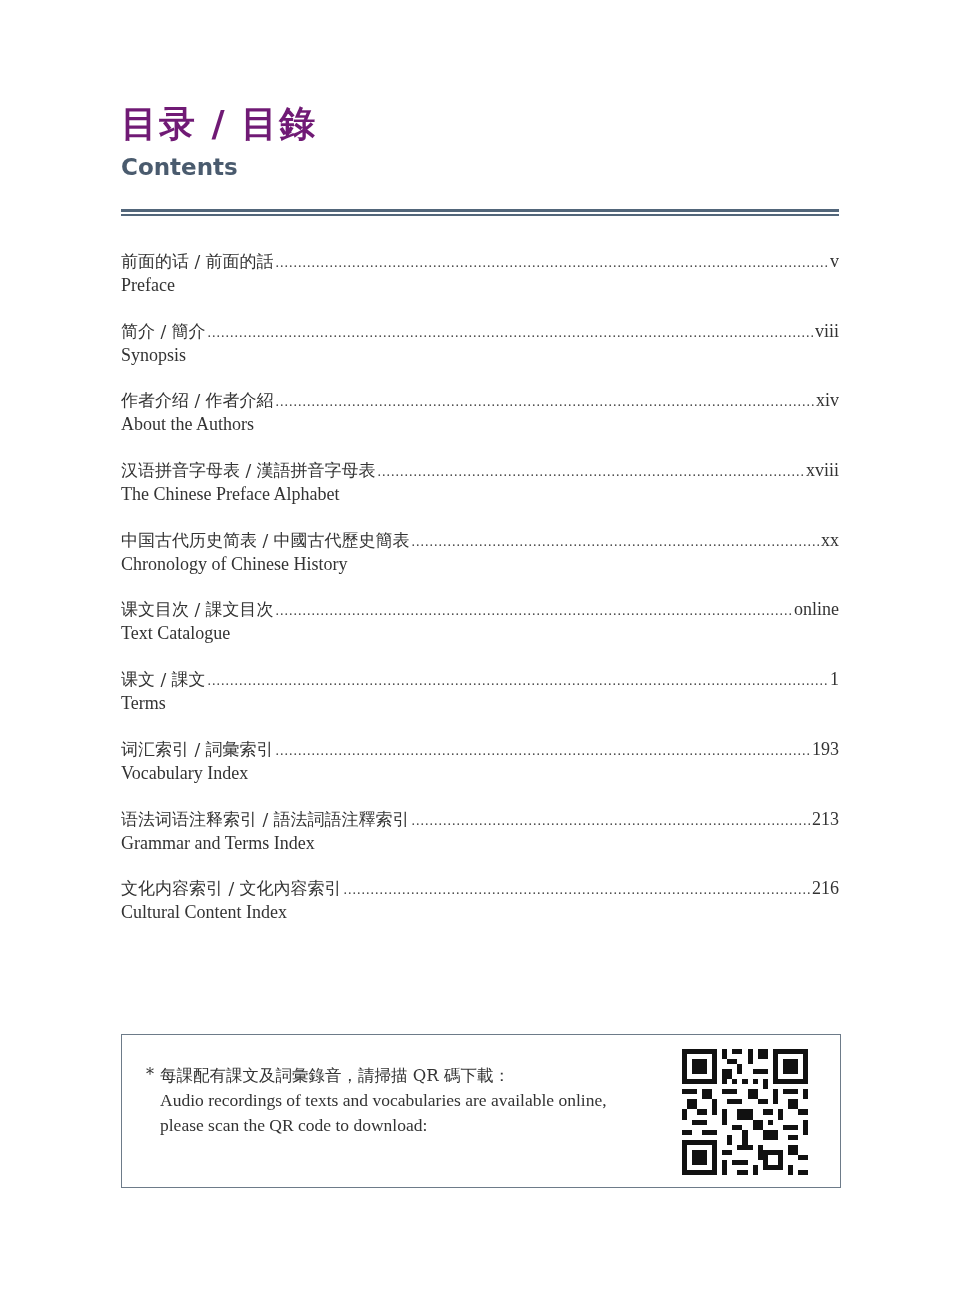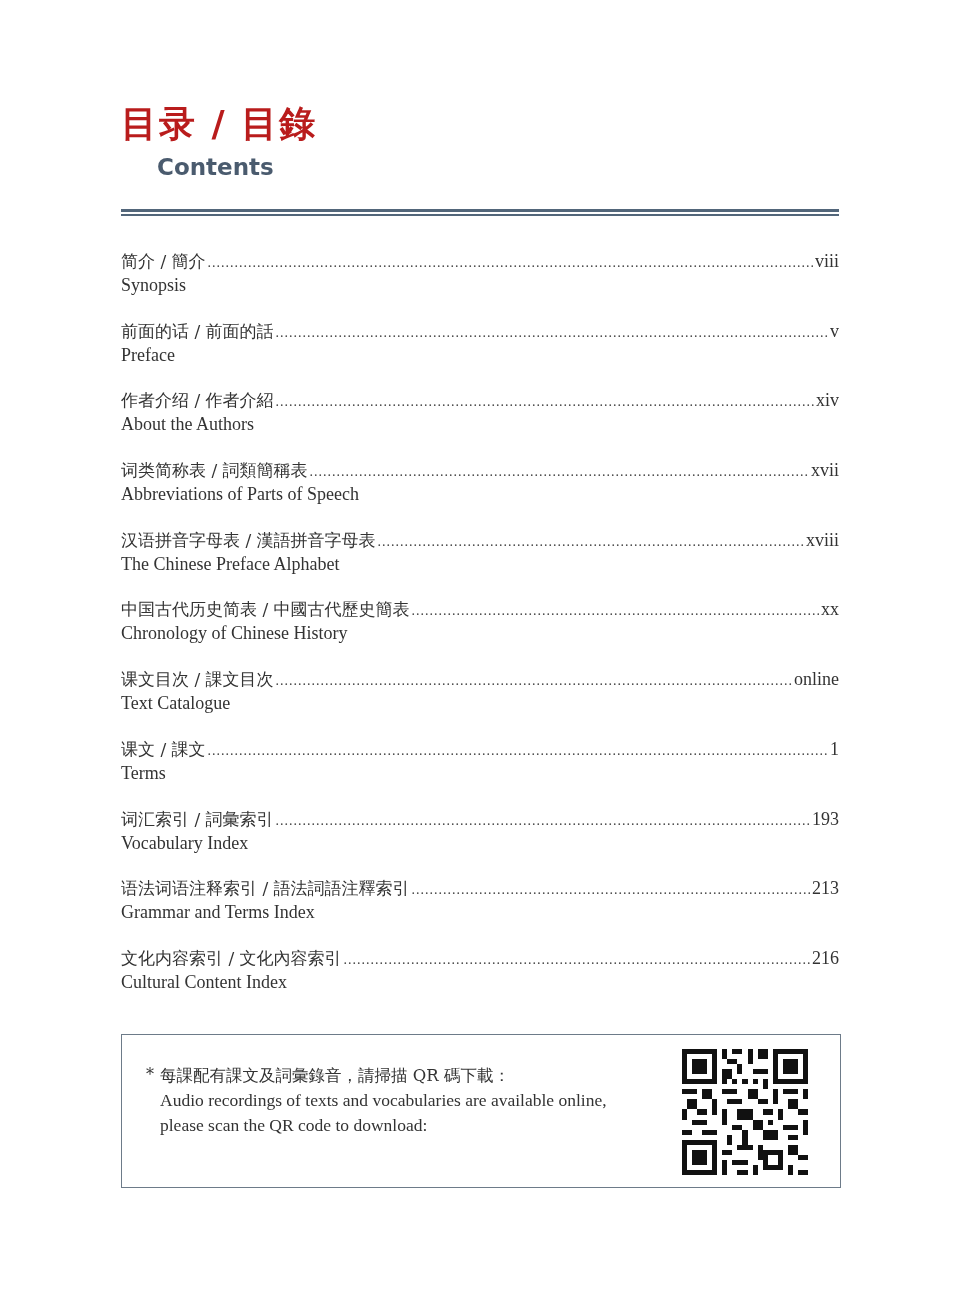--- a/index.html
+++ b/index.html
@@ -22,35 +22,34 @@
       width: 718px;
     }
     .title-zh {
       position: absolute;
       top: 102px;
       left: 0;
       font-family: "DejaVu Sans", "Liberation Sans", sans-serif;
       font-weight: bold;
       font-size: 36px;
       line-height: 44px;
-      color: #b91c1c;
+      color: #701a75;
       letter-spacing: 2px;
       white-space: nowrap;
     }
     .title-en {
       position: absolute;
       top: 152px;
       left: 0;
       font-family: "DejaVu Sans", "Liberation Sans", sans-serif;
       font-weight: bold;
       font-size: 23px;
       line-height: 30px;
       color: #4a5b6e;
       white-space: nowrap;
-      margin-left: 36px;
     }
     .rule {
       position: absolute;
       top: 209px;
       left: 0;
       width: 718px;
     }
     .rule .thick {
       height: 3px;
       background: #52667a;
@@ -156,53 +155,45 @@
 
   <div class="rule">
     <div class="thick"></div>
     <div class="gap"></div>
     <div class="thin"></div>
   </div>
 
   <div class="toc">
     <div class="entry">
       <div class="entry-line">
+        <span class="entry-zh">前面的话 / 前面的話</span>
+        <span class="leader"></span>
+        <span class="page-num">v</span>
+      </div>
+      <div class="entry-en">Preface</div>
+    </div>
+
+    <div class="entry">
+      <div class="entry-line">
         <span class="entry-zh">简介 / 簡介</span>
         <span class="leader"></span>
         <span class="page-num">viii</span>
       </div>
       <div class="entry-en">Synopsis</div>
     </div>
 
     <div class="entry">
       <div class="entry-line">
-        <span class="entry-zh">前面的话 / 前面的話</span>
-        <span class="leader"></span>
-        <span class="page-num">v</span>
-      </div>
-      <div class="entry-en">Preface</div>
-    </div>
-
-    <div class="entry">
-      <div class="entry-line">
         <span class="entry-zh">作者介绍 / 作者介紹</span>
         <span class="leader"></span>
         <span class="page-num">xiv</span>
       </div>
       <div class="entry-en">About the Authors</div>
     </div>
 
-    <div class="entry">
-      <div class="entry-line">
-        <span class="entry-zh">词类简称表 / 詞類簡稱表</span>
-        <span class="leader"></span>
-        <span class="page-num">xvii</span>
-      </div>
-      <div class="entry-en">Abbreviations of Parts of Speech</div>
-    </div>
 
     <div class="entry">
       <div class="entry-line">
         <span class="entry-zh">汉语拼音字母表 / 漢語拼音字母表</span>
         <span class="leader"></span>
         <span class="page-num">xviii</span>
       </div>
       <div class="entry-en">The Chinese Preface Alphabet</div>
     </div>
 

